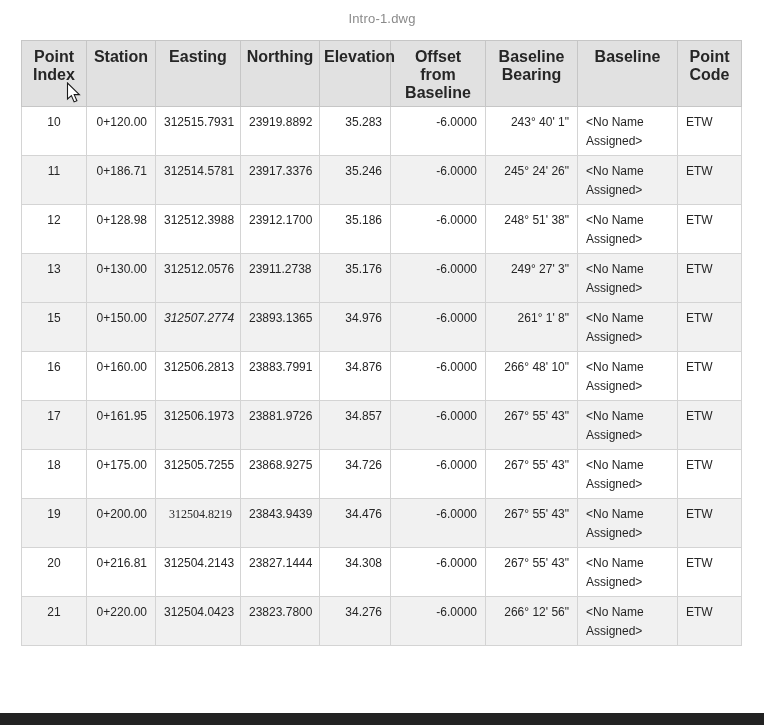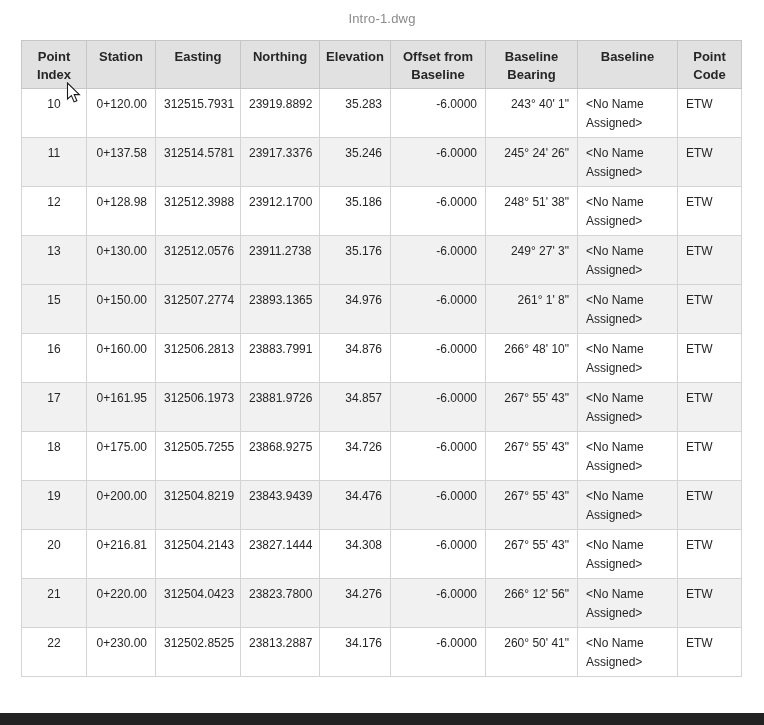--- a/index.html
+++ b/index.html
@@ -14,21 +14,21 @@
   }
   *{box-sizing:border-box;margin:0;padding:0;}
   html,body{width:764px;height:725px;overflow:hidden;background:var(--page-bg);
     font-family:"Liberation Sans",sans-serif;color:var(--text);}
   .page{position:relative;width:764px;height:725px;overflow:hidden;}
   .title{position:absolute;top:11px;left:0;width:764px;text-align:center;
     font-size:13px;color:var(--title-text);letter-spacing:.2px;}
   table{position:absolute;left:21px;top:40px;width:720px;
     border-collapse:collapse;table-layout:fixed;
     border:1px solid var(--border-outer);}
-  th{background:var(--header-bg);font-size:13px;font-weight:bold;color:var(--text);
+  th{background:var(--header-bg);font-size:16px;font-weight:bold;color:var(--text);
     text-align:center;vertical-align:top;padding:7px 4px 4px 4px;line-height:18px;
     white-space:pre-line;border:1px solid #c6c6c6;height:48px;}
   td{font-size:12px;vertical-align:top;padding:6px 8px 4px 8px;line-height:19px;
     border:1px solid var(--border-inner);height:46.4px;overflow:hidden;
     background:#ffffff;}
   tr.alt td{background:var(--row-alt-bg);}
   .bottom-bar{position:absolute;left:0;top:713px;width:764px;height:12px;
     background:var(--bottom-bar);}
   .cursor{position:absolute;left:66px;top:82px;width:15px;height:22px;}
 </style>
@@ -74,21 +74,21 @@
           <td style="text-align: right;">312515.7931</td>
           <td style="text-align: right;">23919.8892</td>
           <td style="text-align: right;">35.283</td>
           <td style="text-align: right;">-6.0000</td>
           <td style="text-align: right;">243° 40' 1"</td>
           <td style="text-align: left;">&lt;No Name Assigned&gt;</td>
           <td style="text-align: left;">ETW</td>
         </tr>
         <tr class="alt">
           <td style="text-align: center;">11</td>
-          <td style="text-align: right;">0+137.58</td>
+          <td style="text-align: right;">0+186.71</td>
           <td style="text-align: right;">312514.5781</td>
           <td style="text-align: right;">23917.3376</td>
           <td style="text-align: right;">35.246</td>
           <td style="text-align: right;">-6.0000</td>
           <td style="text-align: right;">245° 24' 26"</td>
           <td style="text-align: left;">&lt;No Name Assigned&gt;</td>
           <td style="text-align: left;">ETW</td>
         </tr>
         <tr>
           <td style="text-align: center;">12</td>
@@ -108,21 +108,21 @@
           <td style="text-align: right;">23911.2738</td>
           <td style="text-align: right;">35.176</td>
           <td style="text-align: right;">-6.0000</td>
           <td style="text-align: right;">249° 27' 3"</td>
           <td style="text-align: left;">&lt;No Name Assigned&gt;</td>
           <td style="text-align: left;">ETW</td>
         </tr>
         <tr class="alt">
           <td style="text-align: center;">15</td>
           <td style="text-align: right;">0+150.00</td>
-          <td style="text-align: right;">312507.2774</td>
+          <td style="text-align: right; font-style: italic;">312507.2774</td>
           <td style="text-align: right;">23893.1365</td>
           <td style="text-align: right;">34.976</td>
           <td style="text-align: right;">-6.0000</td>
           <td style="text-align: right;">261° 1' 8"</td>
           <td style="text-align: left;">&lt;No Name Assigned&gt;</td>
           <td style="text-align: left;">ETW</td>
         </tr>
         <tr>
           <td style="text-align: center;">16</td>
           <td style="text-align: right;">0+160.00</td>
@@ -152,21 +152,21 @@
           <td style="text-align: right; border-radius: 14px;">23868.9275</td>
           <td style="text-align: right;">34.726</td>
           <td style="text-align: right;">-6.0000</td>
           <td style="text-align: right;">267° 55' 43"</td>
           <td style="text-align: left;">&lt;No Name Assigned&gt;</td>
           <td style="text-align: left;">ETW</td>
         </tr>
         <tr class="alt">
           <td style="text-align: center;">19</td>
           <td style="text-align: right;">0+200.00</td>
-          <td style="text-align: right;">312504.8219</td>
+          <td style="text-align: right; font-family: Liberation Serif, serif;">312504.8219</td>
           <td style="text-align: right;">23843.9439</td>
           <td style="text-align: right;">34.476</td>
           <td style="text-align: right;">-6.0000</td>
           <td style="text-align: right;">267° 55' 43"</td>
           <td style="text-align: left;">&lt;No Name Assigned&gt;</td>
           <td style="text-align: left;">ETW</td>
         </tr>
         <tr>
           <td style="text-align: center;">20</td>
           <td style="text-align: right;">0+216.81</td>
@@ -182,31 +182,20 @@
           <td style="text-align: center;">21</td>
           <td style="text-align: right;">0+220.00</td>
           <td style="text-align: right;">312504.0423</td>
           <td style="text-align: right;">23823.7800</td>
           <td style="text-align: right;">34.276</td>
           <td style="text-align: right;">-6.0000</td>
           <td style="text-align: right;">266° 12' 56"</td>
           <td style="text-align: left;">&lt;No Name Assigned&gt;</td>
           <td style="text-align: left;">ETW</td>
         </tr>
-        <tr>
-          <td style="text-align: center;">22</td>
-          <td style="text-align: right;">0+230.00</td>
-          <td style="text-align: right;">312502.8525</td>
-          <td style="text-align: right;">23813.2887</td>
-          <td style="text-align: right;">34.176</td>
-          <td style="text-align: right;">-6.0000</td>
-          <td style="text-align: right;">260° 50' 41"</td>
-          <td style="text-align: left;">&lt;No Name Assigned&gt;</td>
-          <td style="text-align: left;">ETW</td>
-        </tr>
       </tbody>
   </table>
 
   <div class="bottom-bar"></div>
 
   <svg class="cursor" viewBox="0 0 15 22">
     <path d="M1.5 1 L1.5 17 L5.4 13.6 L8.1 19.9 L10.9 18.7 L8.2 12.6 L13.4 12.6 Z" fill="#ffffff" stroke="#1a1a1a" stroke-width="1.1"></path>
   </svg>
 </div>
 

